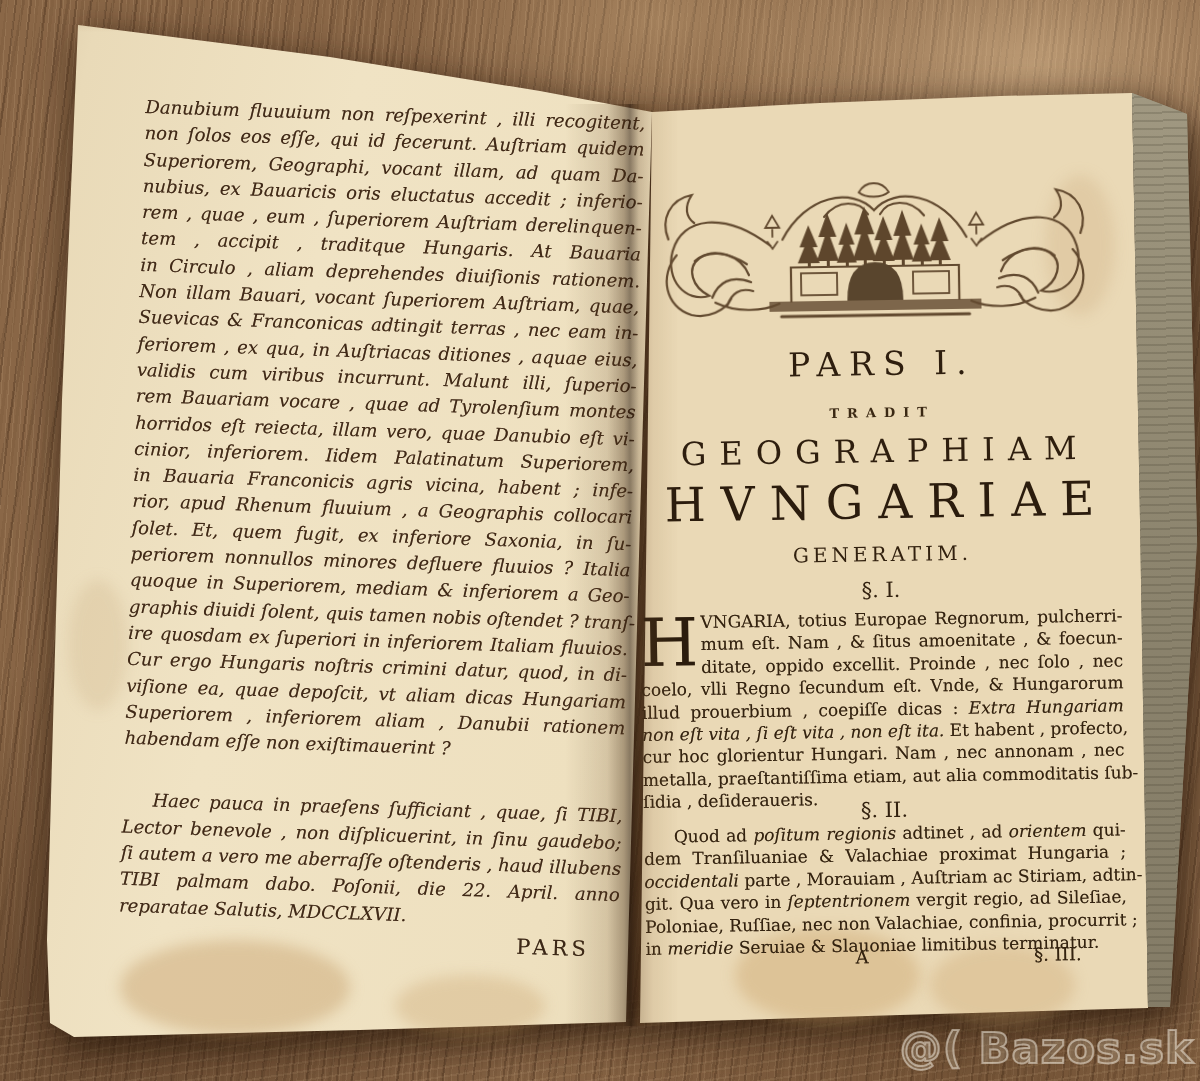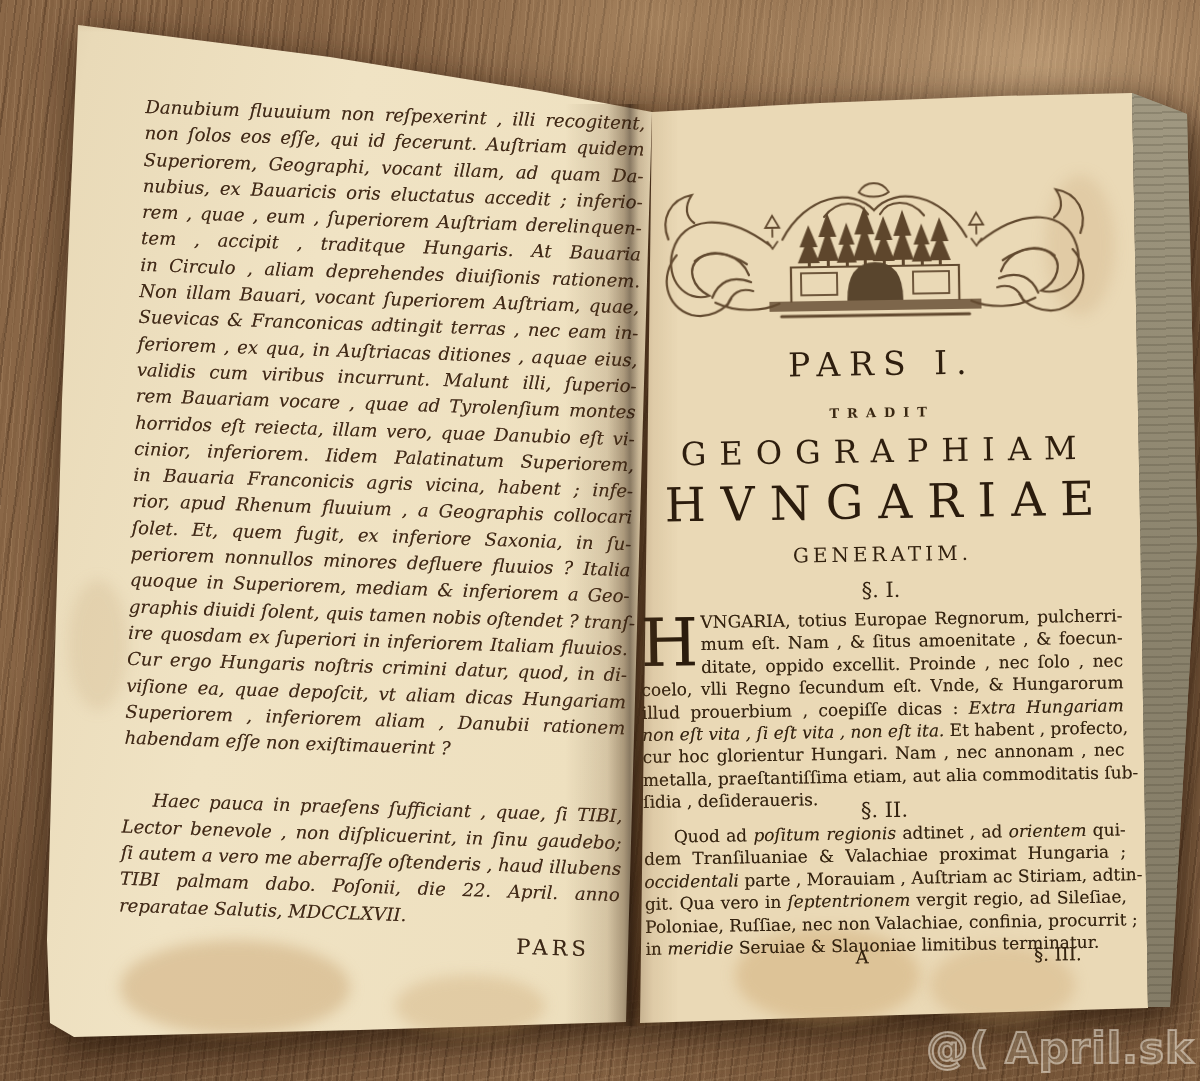--- a/index.html
+++ b/index.html
@@ -231,14 +231,14 @@
 
       <div class="abs body-text sigline">
         <span class="sig-a">A</span>
         <span class="catchword-right">§. III.</span>
       </div>
     </div>
 
     <div class="gutter"></div>
   </div>
 
-  <div class="watermark">@( April.sk</div>
+  <div class="watermark">@( Bazos.sk</div>
 </div>
 
 </body></html>

